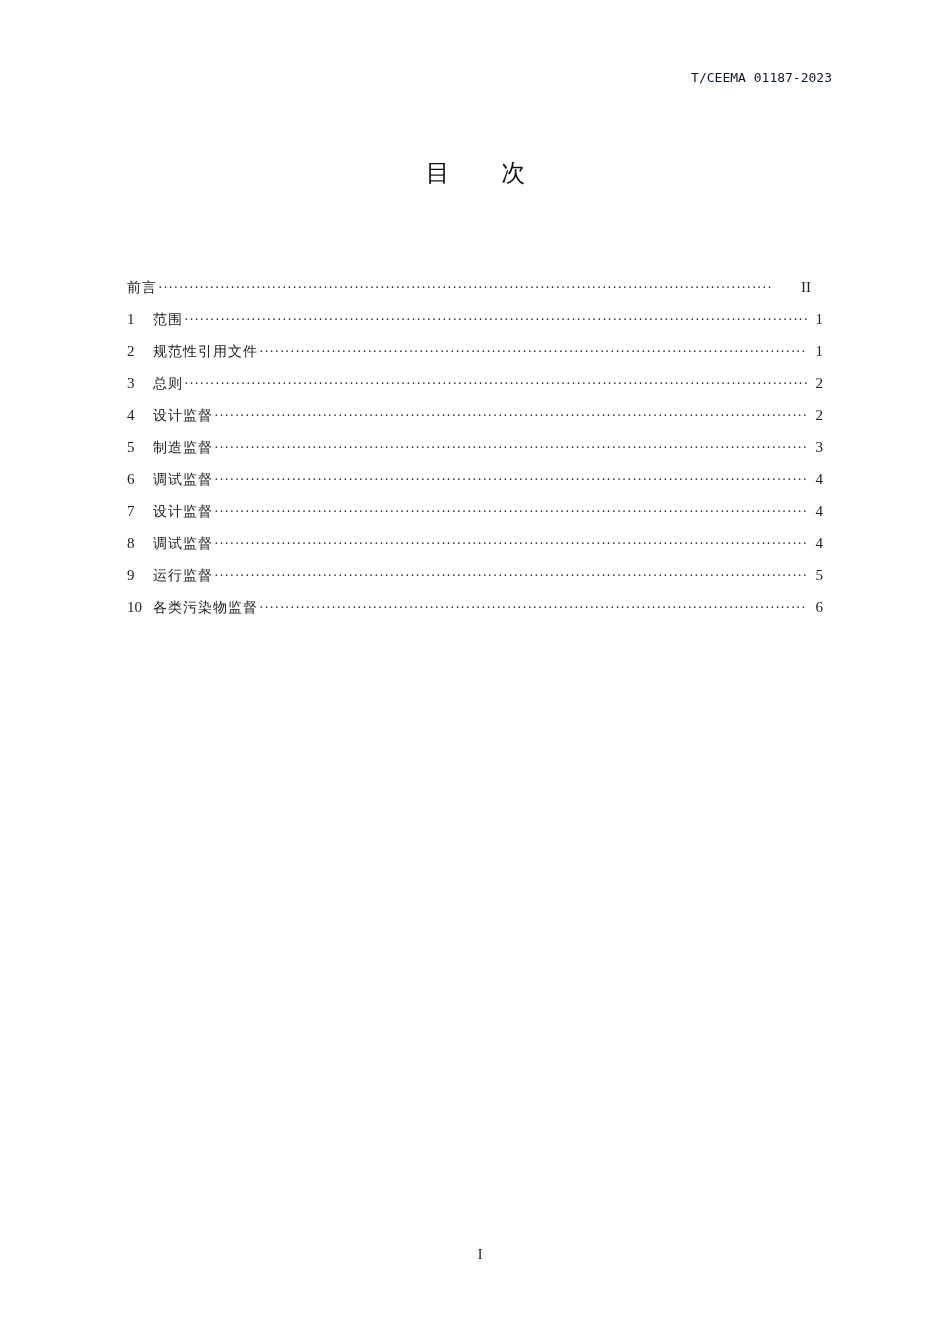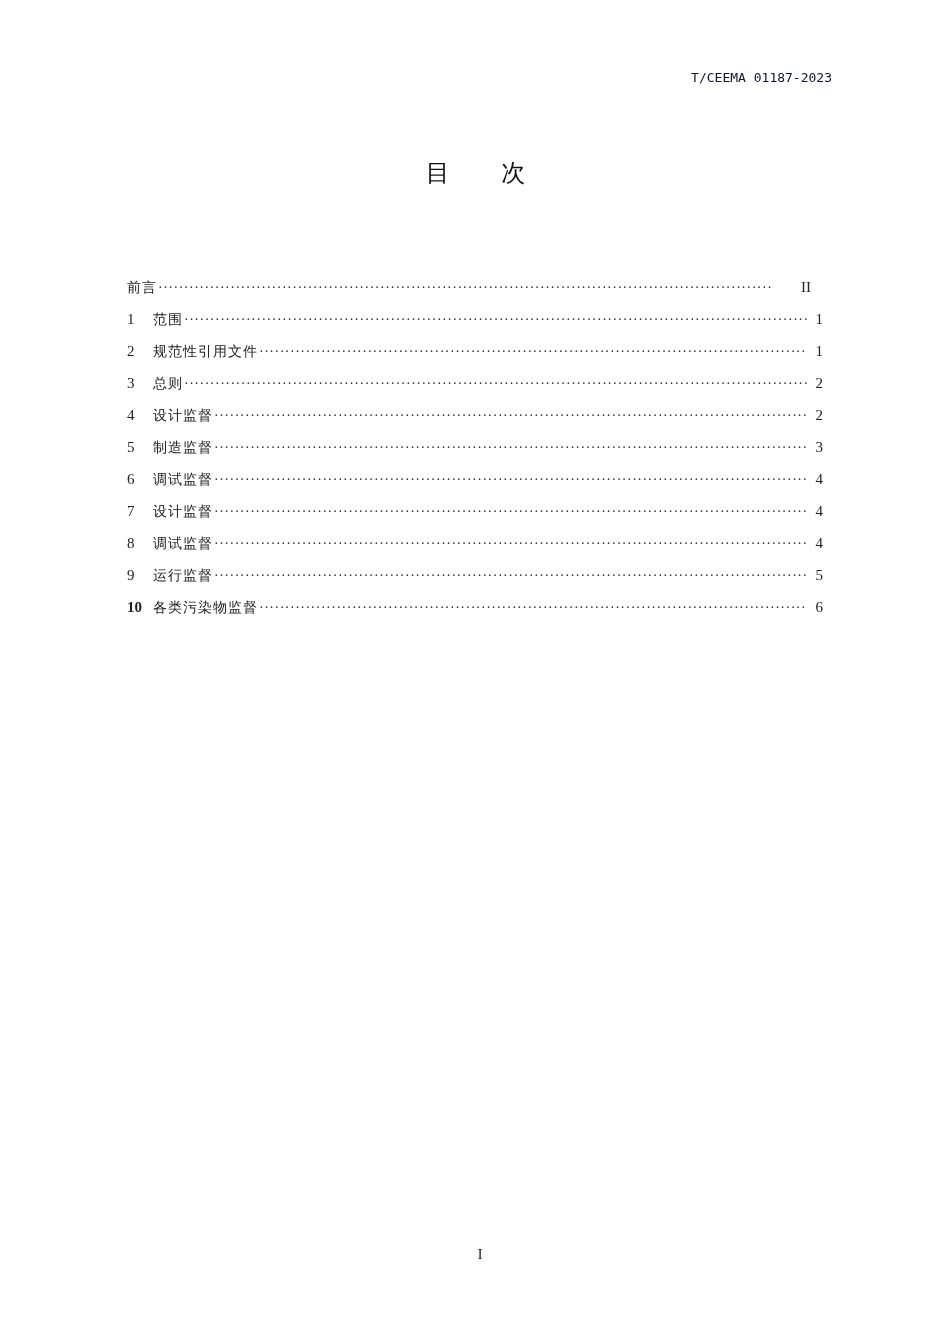--- a/index.html
+++ b/index.html
@@ -51,21 +51,21 @@
       height: 32px;
       line-height: 22px;
       white-space: nowrap;
     }
     .toc-num {
       display: inline-block;
       min-width: 26px;
       font-family: "Liberation Serif", serif;
       font-size: 15px;
     }
-    .toc-num.wide { min-width: 26px; font-weight: bold; }
+    .toc-num.wide { min-width: 26px; }
     .toc-label {
       font-family: "DejaVu Sans", sans-serif;
       font-size: 14px;
       letter-spacing: 1px;
       margin-top: 44px;
     }
     .toc-leader {
       flex: 1;
       overflow: hidden;
       margin: 0 2px 0 1px;

